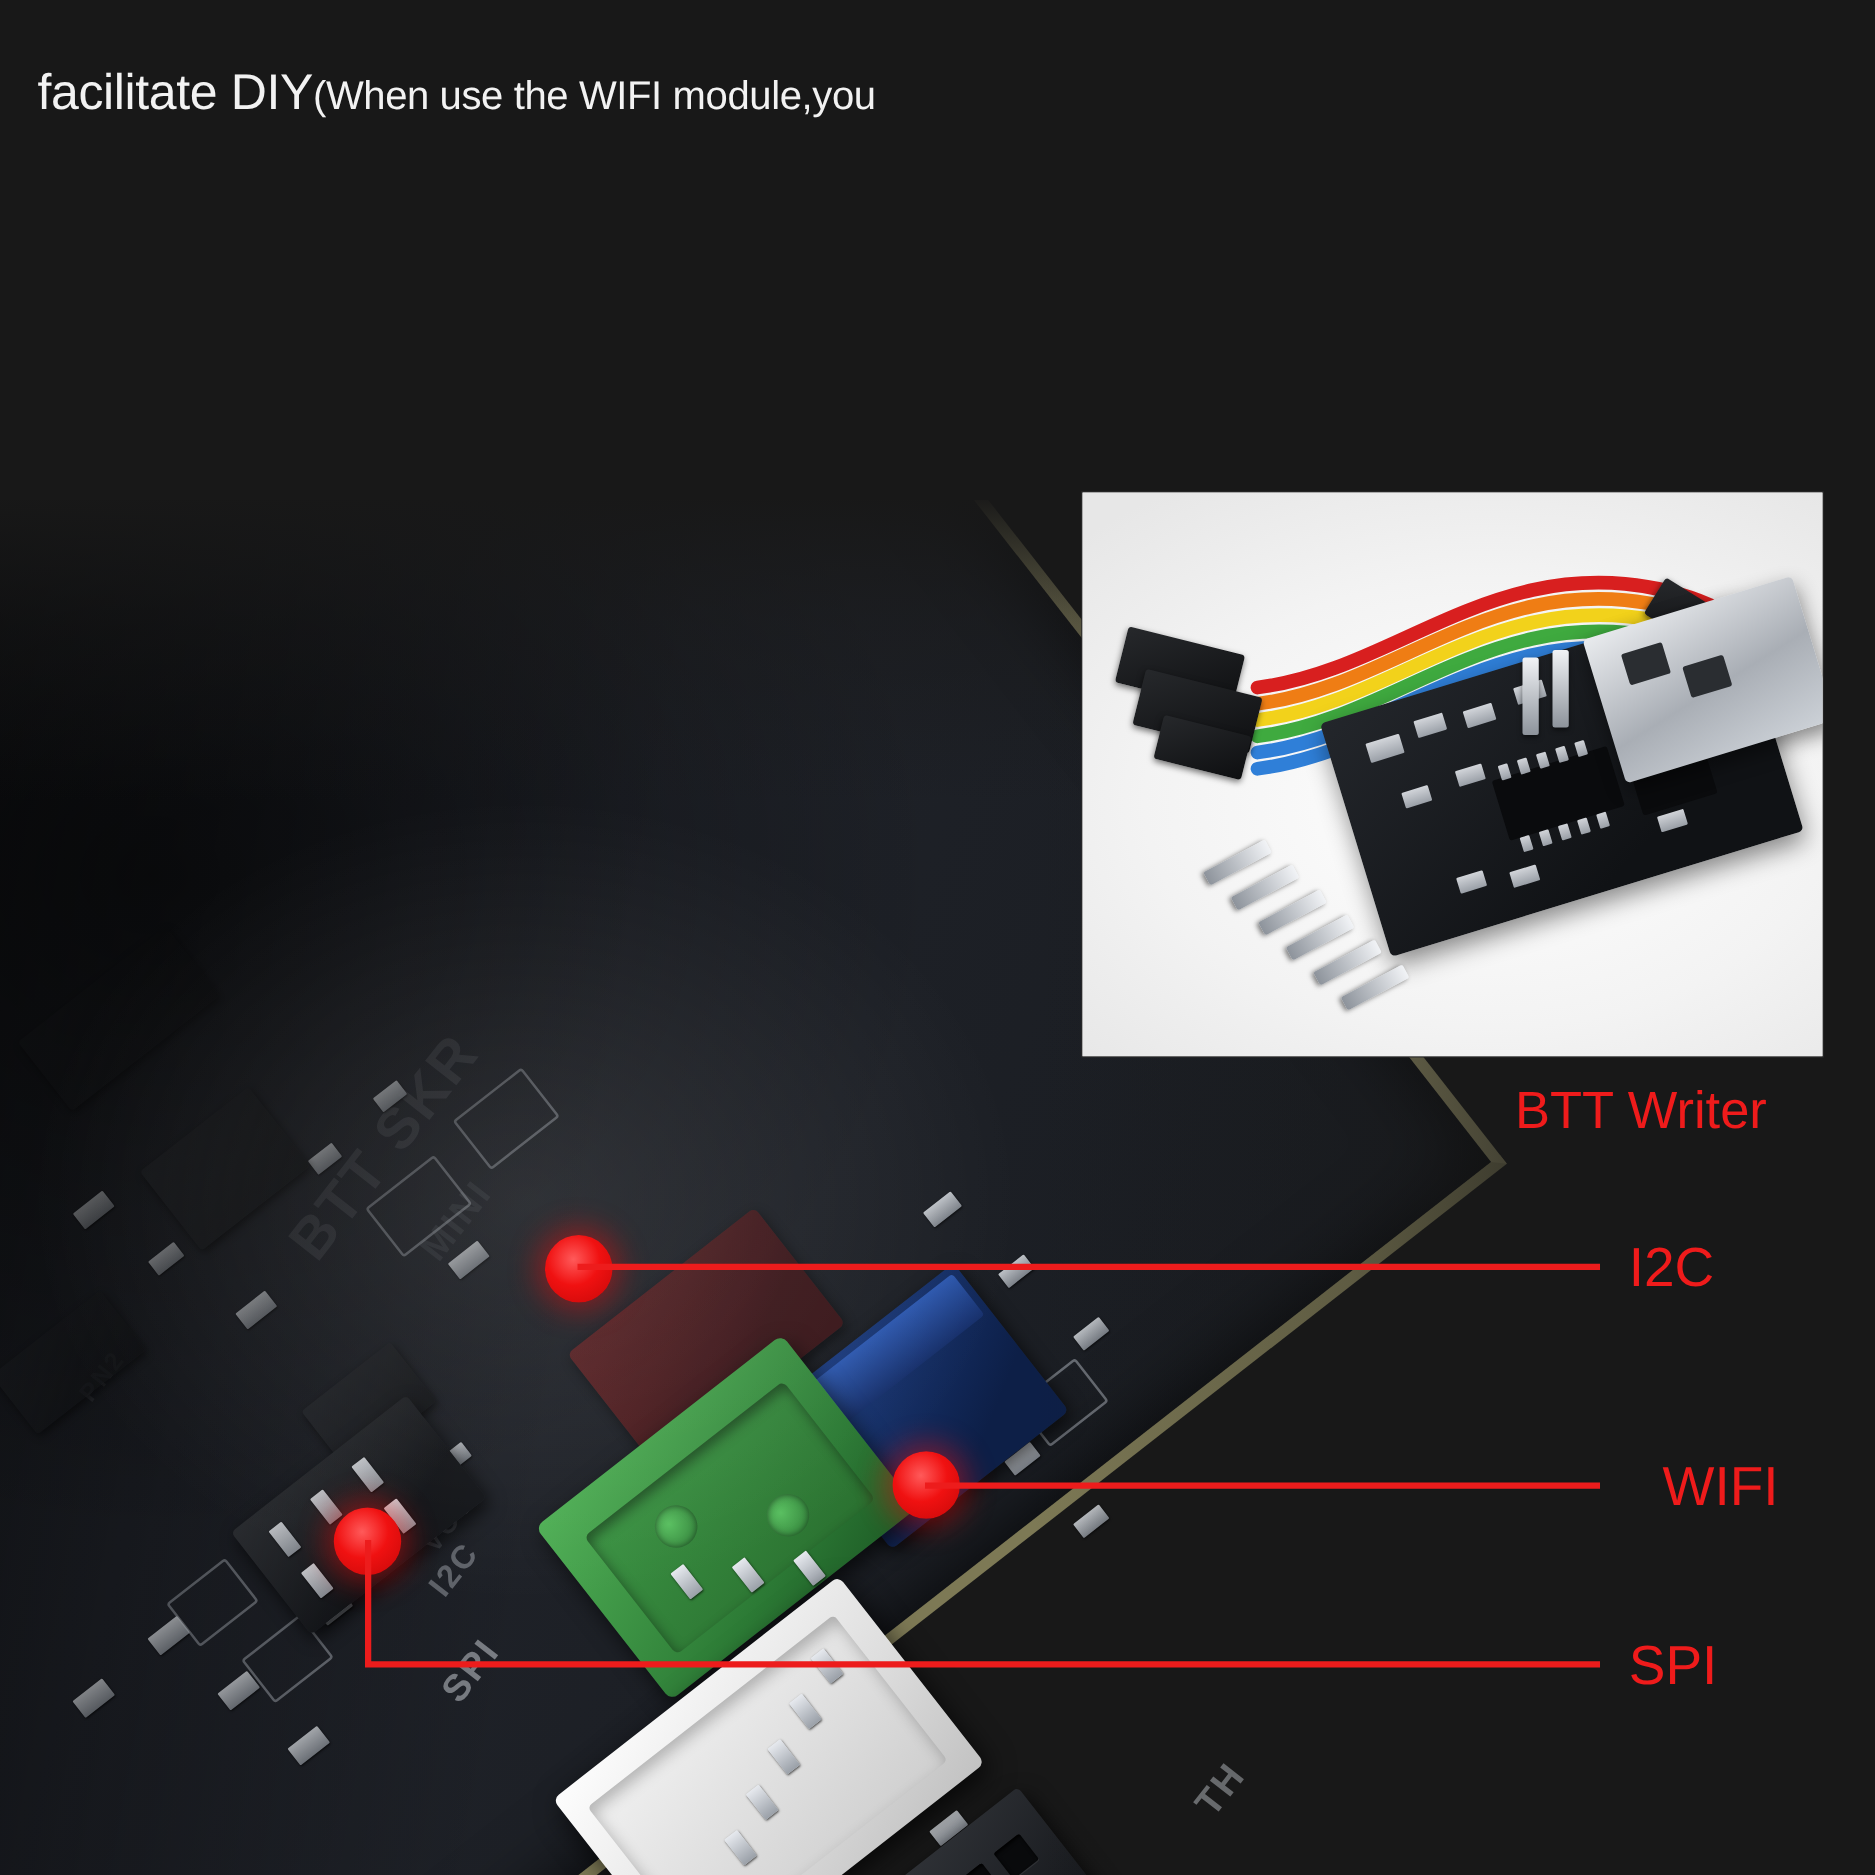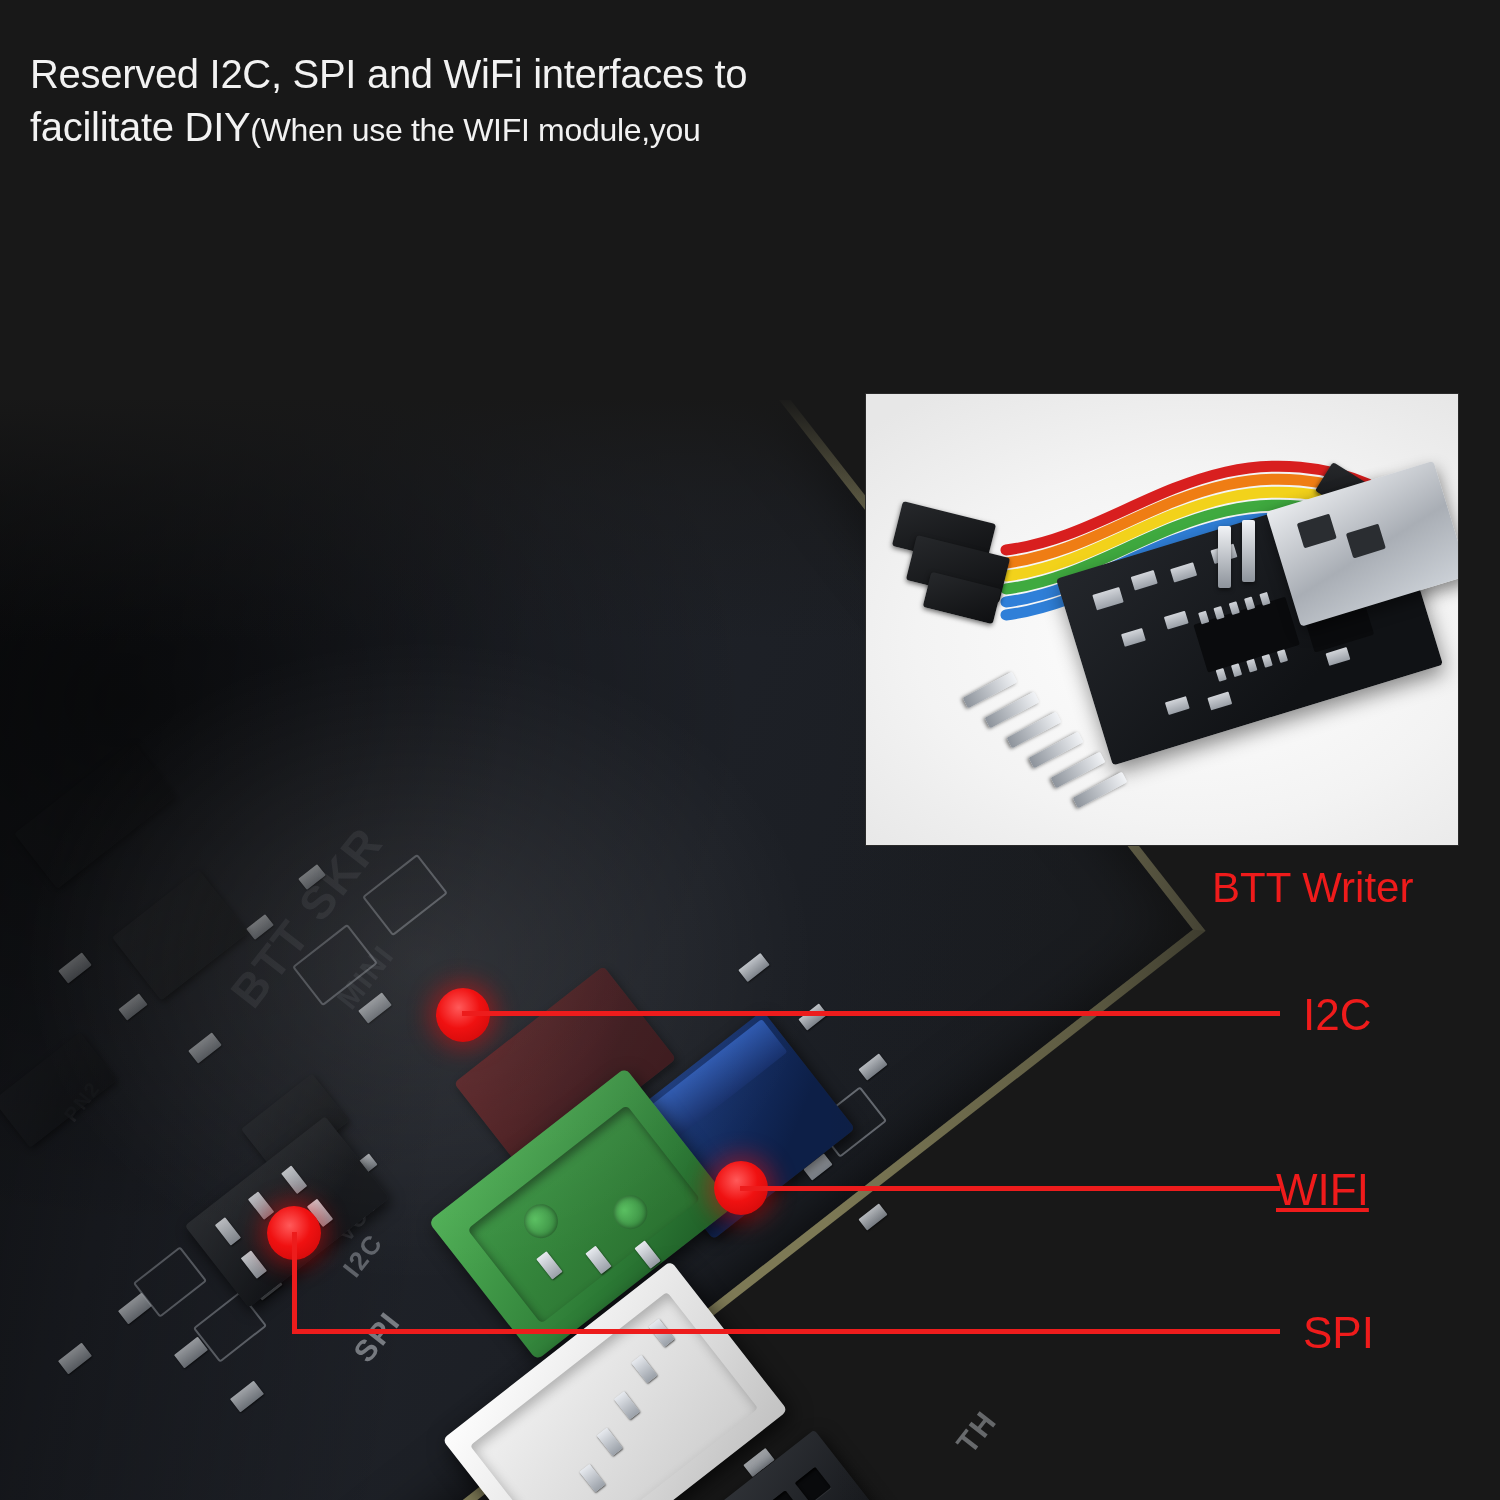--- a/index.html
+++ b/index.html
@@ -248,21 +248,20 @@
       <div class="pin" style="left:108px;top:60px;"></div>
     </div>
 
     <div class="pcb-vignette"></div>
     <div class="pcb-darkfade"></div>
     <div class="pcb-rightfade"></div>
   </div>
 
   <div class="hdr">
     <div class="hdr-body">
-      <div><span class="big">Reserved I2C, SPI and WiFi interfaces to</span></div>
       <div>
         <span class="big">facilitate DIY</span><span class="small">(When use the WIFI module,you</span>
       </div>
     </div>
   </div>
 
   <div class="inset">
     <div class="glow"></div>
 
     <div class="ribbon">
@@ -330,21 +329,21 @@
   <div class="callout-layer">
 
     <div class="co-label writer" style="left:1212px;top:866px;">BTT Writer</div>
 
     <div class="co-dot" style="left:436px;top:988px;"></div>
     <div class="co-line" style="left:462px;top:1011px;width:818px;"></div>
     <div class="co-label" style="left:1303px;top:993px;">I2C</div>
 
     <div class="co-dot" style="left:714px;top:1161px;"></div>
     <div class="co-line" style="left:740px;top:1186px;width:540px;"></div>
-    <div class="co-label" style="left:1276px;top:1168px;text-decoration:underline;">WIFI</div>
+    <div class="co-label" style="left:1330px;top:1168px;">WIFI</div>
 
     <div class="co-dot" style="left:267px;top:1206px;"></div>
     <div class="co-vline" style="left:292px;top:1232px;height:100px;"></div>
     <div class="co-line" style="left:292px;top:1329px;width:988px;"></div>
     <div class="co-label" style="left:1303px;top:1311px;">SPI</div>
   </div>
 
 </div>
 
 </body></html>

